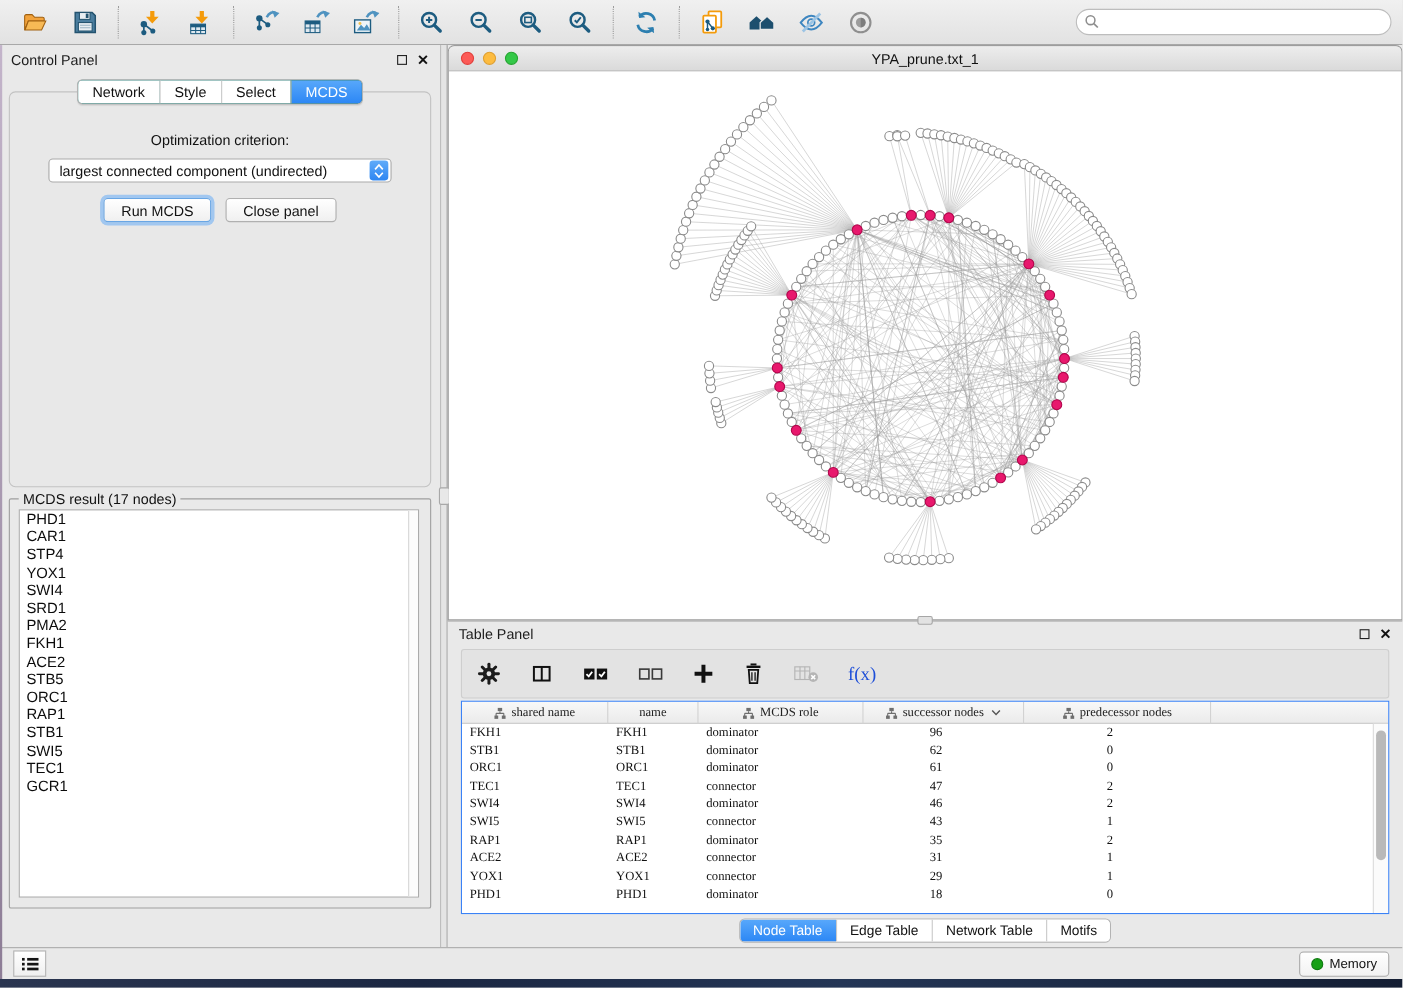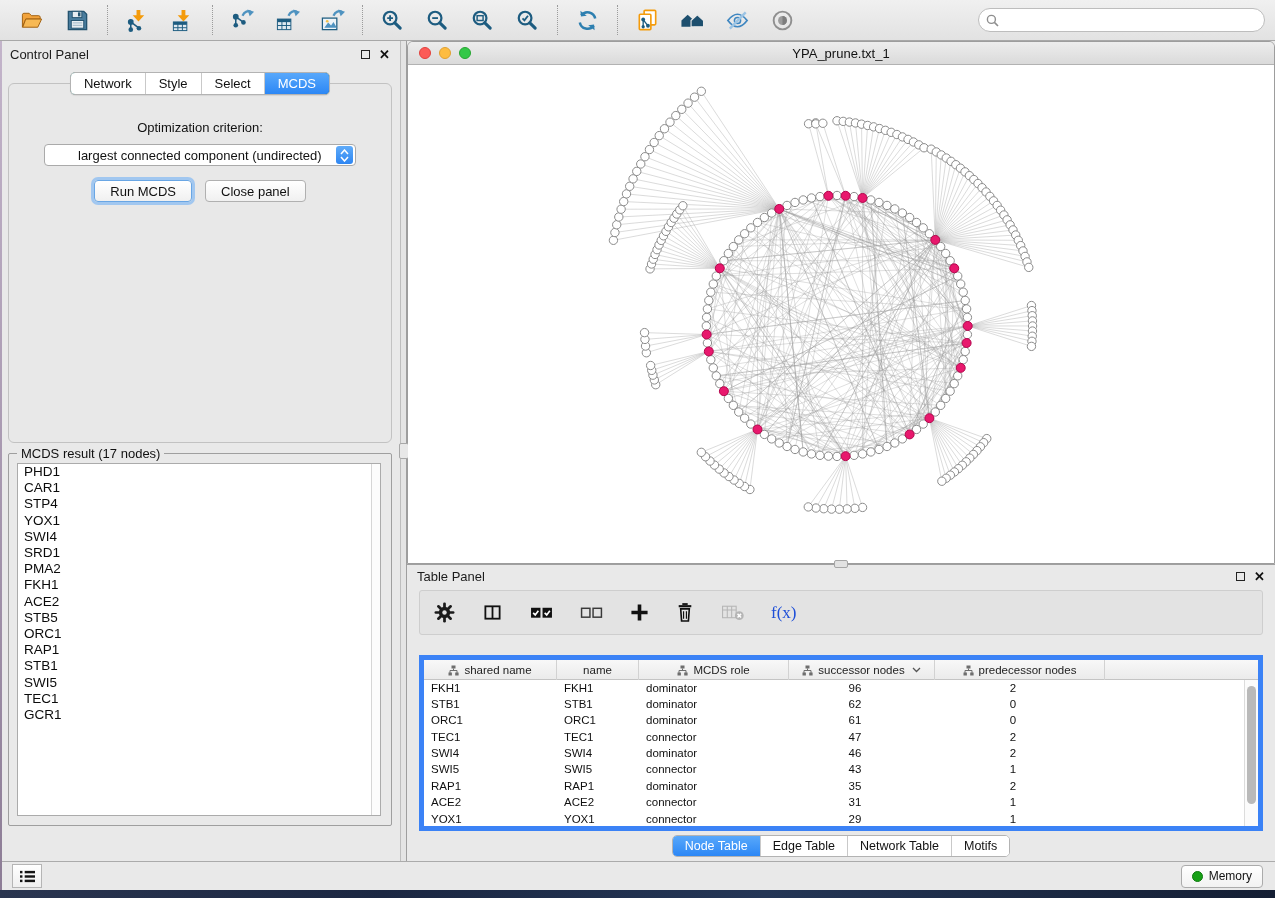--- a/index.html
+++ b/index.html
@@ -37,21 +37,21 @@
     background:#0f766e; box-shadow:0 1px 1px rgba(0,0,0,.08); }
   .seg-btn { padding:3px 13px; font-size:13px; color:#111; border-left:1px solid #c9c9c9; background:#fff; cursor:default; }
   .seg-btn:first-child { border-left:none; }
   .seg-sel { background:linear-gradient(#58a8fb,#2c87f5); color:#fff; }
 
   .cp-box { margin:-12px 8px 0 8px; height:360px; border:1px solid #c2c2c2; border-radius:6px;
     background:#e8e8e8; padding-top:36px; text-align:center; }
   .opt-label { font-size:13px; color:#111; }
   .opt-select { width:312px; height:22px; margin:9px auto 0; background:#fff;
     border:1px solid #aaa; border-radius:4px; display:flex; align-items:center; padding:0 2px 0 9px; }
-  .opt-select-text { font-size:13px; color:#111; white-space:nowrap;margin-left:24px; }
+  .opt-select-text { font-size:13px; color:#111; white-space:nowrap; }
   .stepper { margin-left:auto; width:17px; height:18px; border-radius:3px;
     background:linear-gradient(#5fabf9,#2e86f2); display:flex; flex-direction:column;
     align-items:center; justify-content:center; gap:1px; }
   .btn-row { margin-top:14px; display:flex; justify-content:center; gap:13px; }
   .mac-btn { height:22px; padding:0 15px; font-size:13px; color:#111;
     background:linear-gradient(#ffffff,#f0f0f0); border:1px solid #b0b0b0; border-radius:4px; cursor:default; }
   .mac-btn.focused { border-color:#69a6e4; box-shadow:0 0 0 3px rgba(114,177,245,.6); }
 
   .fieldset { position:relative; margin:10px 8px 0 8px; height:373px;
     border:1px solid #9f9f9f; border-radius:2px; }
@@ -90,22 +90,22 @@
   .table-panel { height:297px; position:relative; background:#e9e9e9;
     border-top:1px solid #a0a0a0; display:flex; flex-direction:column; }
   .h-grip { position:absolute; top:-5px; left:50%; margin-left:-7px; width:14px; height:8px;
     background:#e2e2e2; border:1px solid #a6a6a6; border-radius:2px; z-index:5; }
   .tp-titlebar { height:23px; display:flex; align-items:center; padding:0 10px; }
   .table-toolbar { margin:2px 12px 0 12px; height:45px; background:#e3e3e3;
     border:1px solid #cecece; border-radius:3px; display:flex; align-items:center; padding-left:14px; }
   .ttbtn { margin-right:27px; display:flex; align-items:center; justify-content:center; cursor:default; }
   .fx { font-family:"Liberation Serif", serif; font-size:17px; color:#1d4ed8;text-align:right; }
 
-  .table-wrap { flex:1; margin:20px 12px 0 12px; background:#fff; border:5px solid #3b82f6;
-    position:relative; overflow:hidden; }
+  .table-wrap { flex:1; margin:2px 12px 0 12px; background:#fff; border:1px solid #3b82f6;
+    position:relative; overflow:hidden;font-family:Liberation Serif, serif; }
   .t-head { display:flex; height:20px; background:linear-gradient(#f8f8f8,#ebebeb);
     border-bottom:1px solid #c4c4c4; }
   .th { display:flex; align-items:center; justify-content:center; gap:5px;
     font-size:11.5px; color:#222; border-right:1px solid #d2d2d2; height:20px; overflow:hidden; }
   .th .chev { margin-left:2px; }
   .t-body { position:absolute; top:20px; left:0; right:14px; bottom:0; overflow:hidden; }
   .tr { display:flex; height:16.4px; }
   .td { font-size:11.5px; color:#101010; padding:1.5px 0 0 7px; white-space:nowrap; overflow:hidden; }
   .td.num { text-align:center; padding-right:14px; padding-left:0; }
   .v-scroll { position:absolute; top:20px; right:0; bottom:0; width:14px; background:#fbfbfb;

